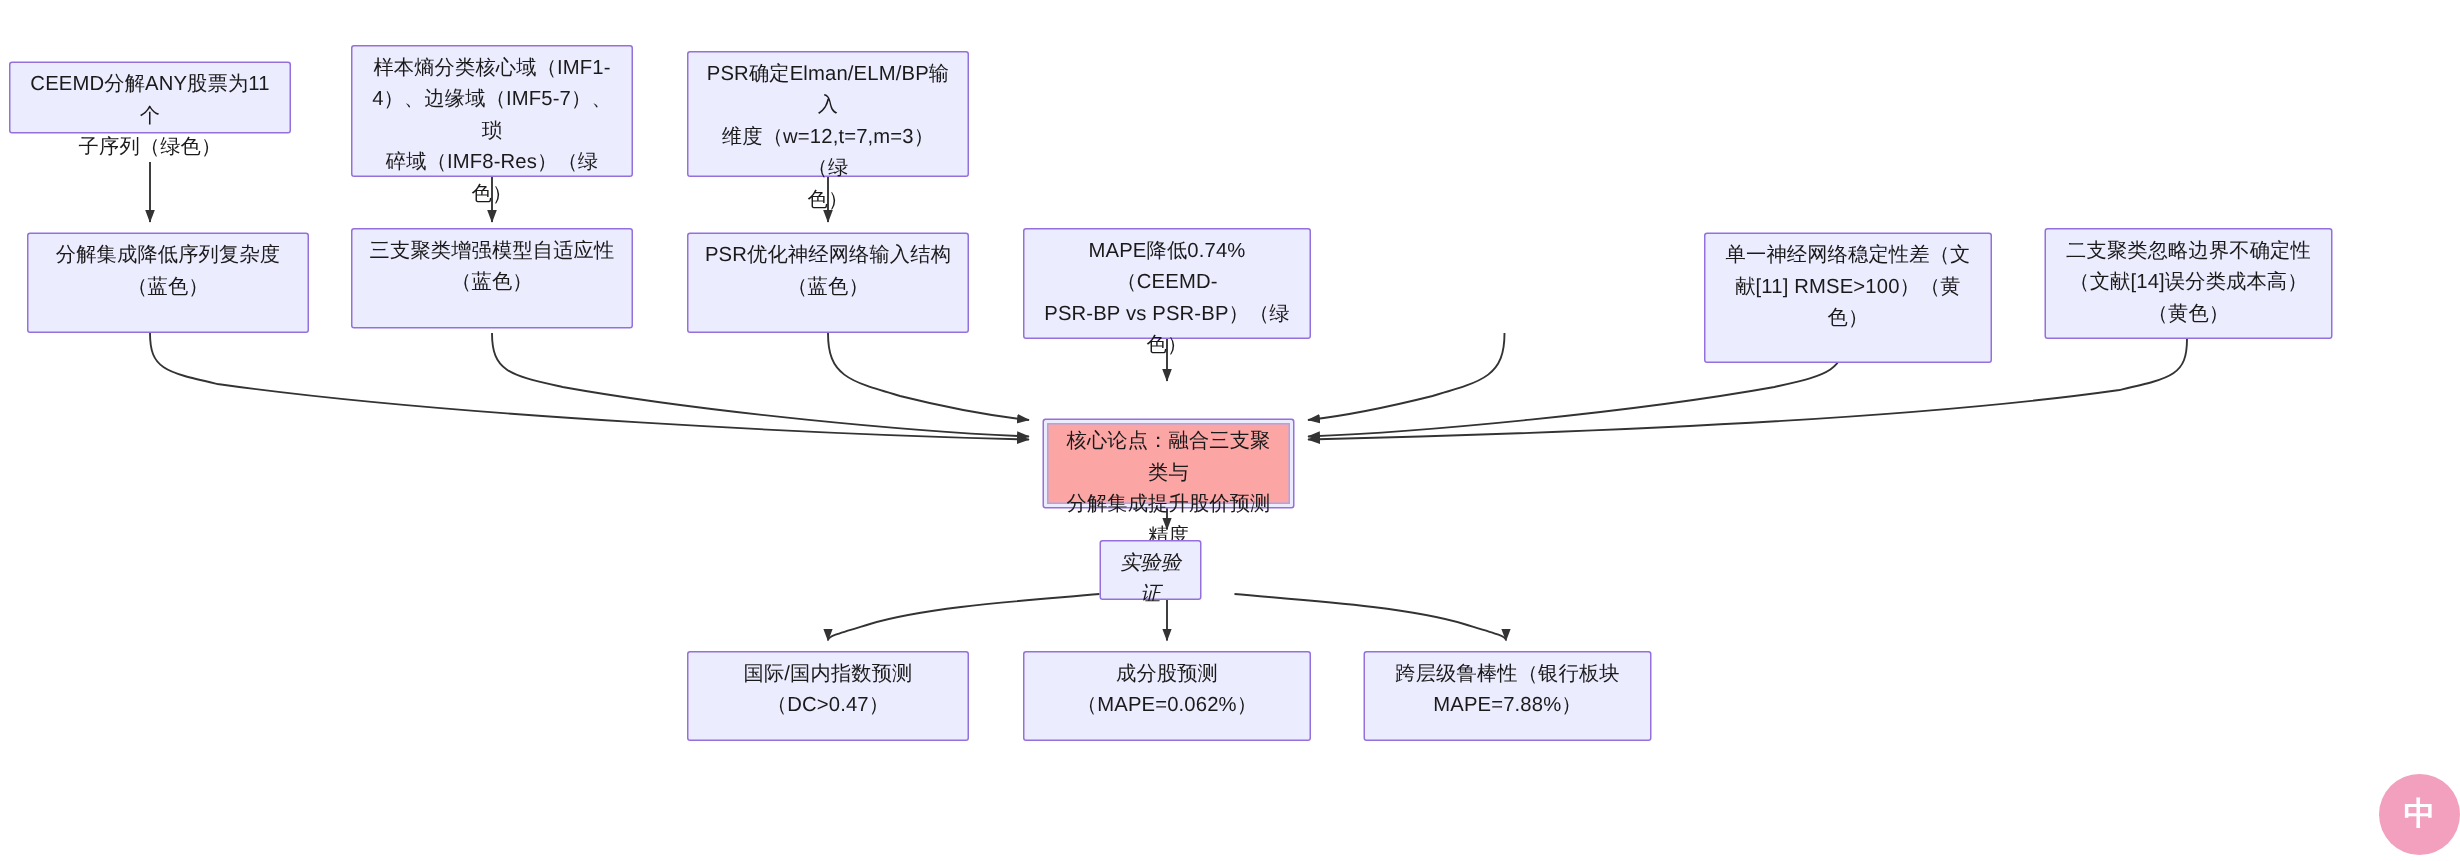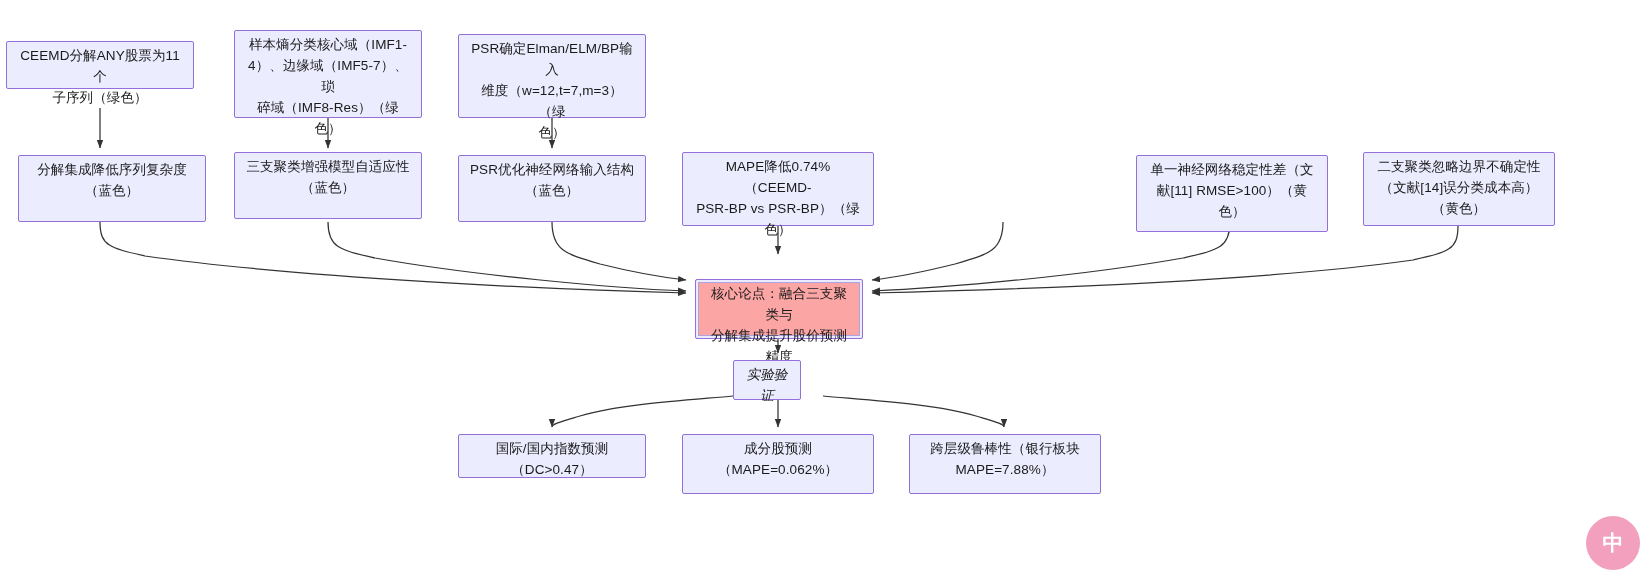--- a/index.html
+++ b/index.html
@@ -135,42 +135,42 @@
 （蓝色）</span>
   </div>
 
   <div class="node" style="left:682px; top:152px; width:192px; height:74px;">
     <span class="node-text">MAPE降低0.74%（CEEMD-
 PSR-BP vs PSR-BP）（绿
 色）</span>
   </div>
 
 
-  <div class="node" style="left:1136px; top:155px; width:192px; height:77px;">
+  <div class="node" style="left:1136px; top:155px; width:192px; height:87px;">
     <span class="node-text">单一神经网络稳定性差（文
 献[11] RMSE&gt;100）（黄色）</span>
   </div>
 
   <div class="node" style="left:1363px; top:152px; width:192px; height:74px;">
     <span class="node-text">二支聚类忽略边界不确定性
 （文献[14]误分类成本高）
 （黄色）</span>
   </div>
 
   <div class="node node-core" style="left:695px; top:261px; width:168px; height:60px;">
     <span class="node-text">核心论点：融合三支聚类与
 分解集成提升股价预测精度
 （红色）</span>
   </div>
 
   <div class="node" style="left:733px; top:360px; width:68px; height:40px;font-style:italic;">
     <span class="node-text">实验验证</span>
   </div>
 
-  <div class="node" style="left:458px; top:434px; width:188px; height:44px;">
+  <div class="node" style="left:458px; top:434px; width:188px; height:60px;">
     <span class="node-text">国际/国内指数预测
 （DC&gt;0.47）</span>
   </div>
 
   <div class="node" style="left:682px; top:434px; width:192px; height:60px;">
     <span class="node-text">成分股预测
 （MAPE=0.062%）</span>
   </div>
 
   <div class="node" style="left:909px; top:434px; width:192px; height:60px;">

